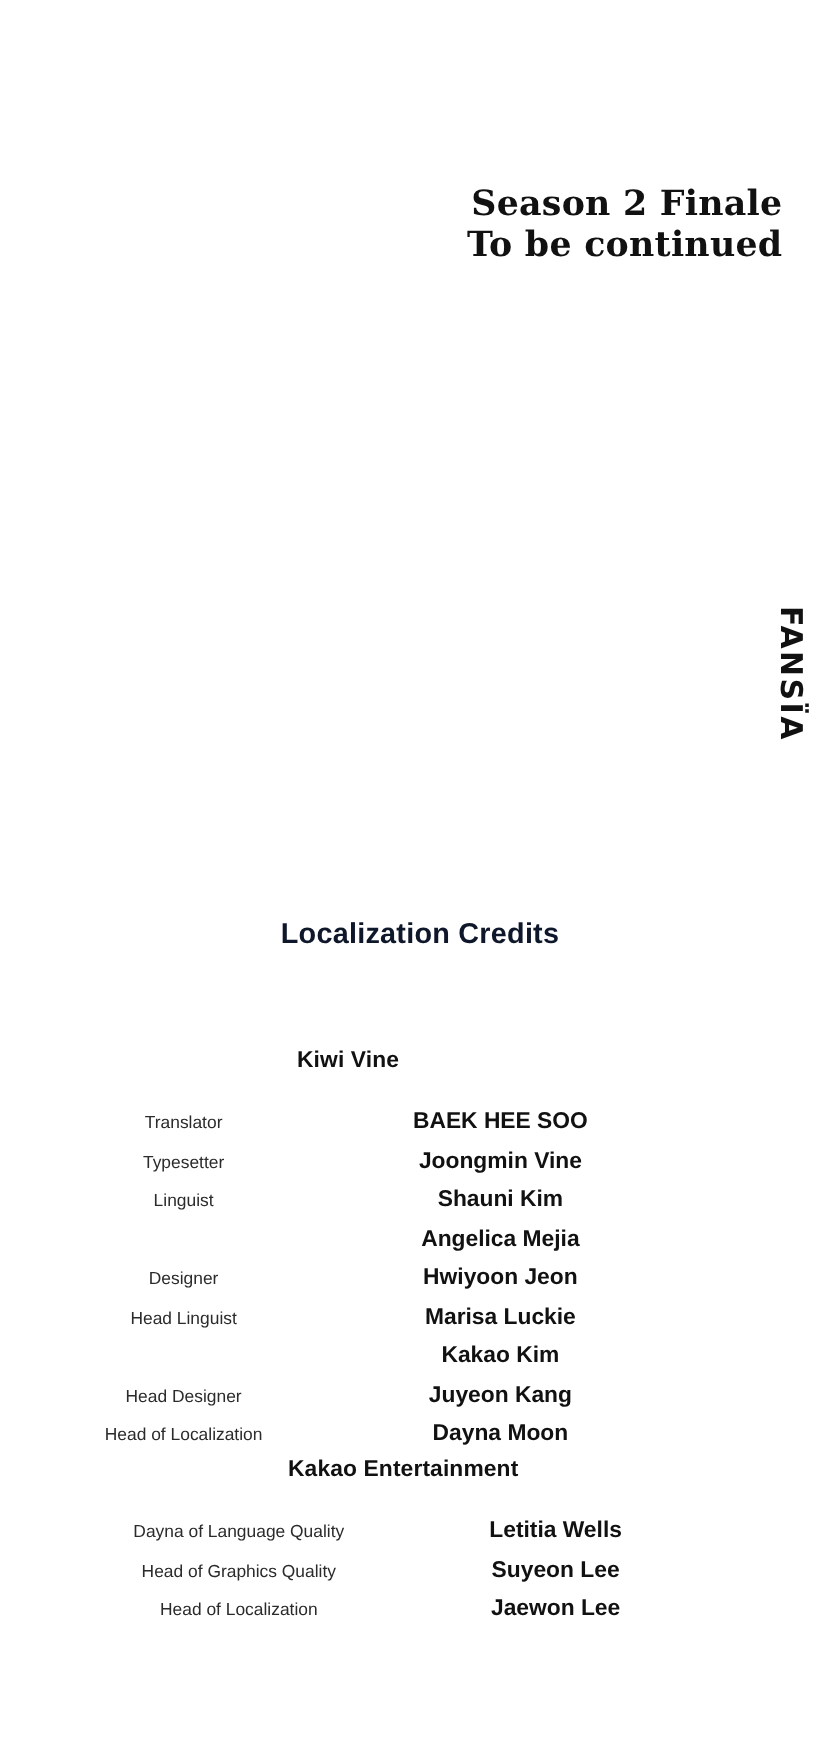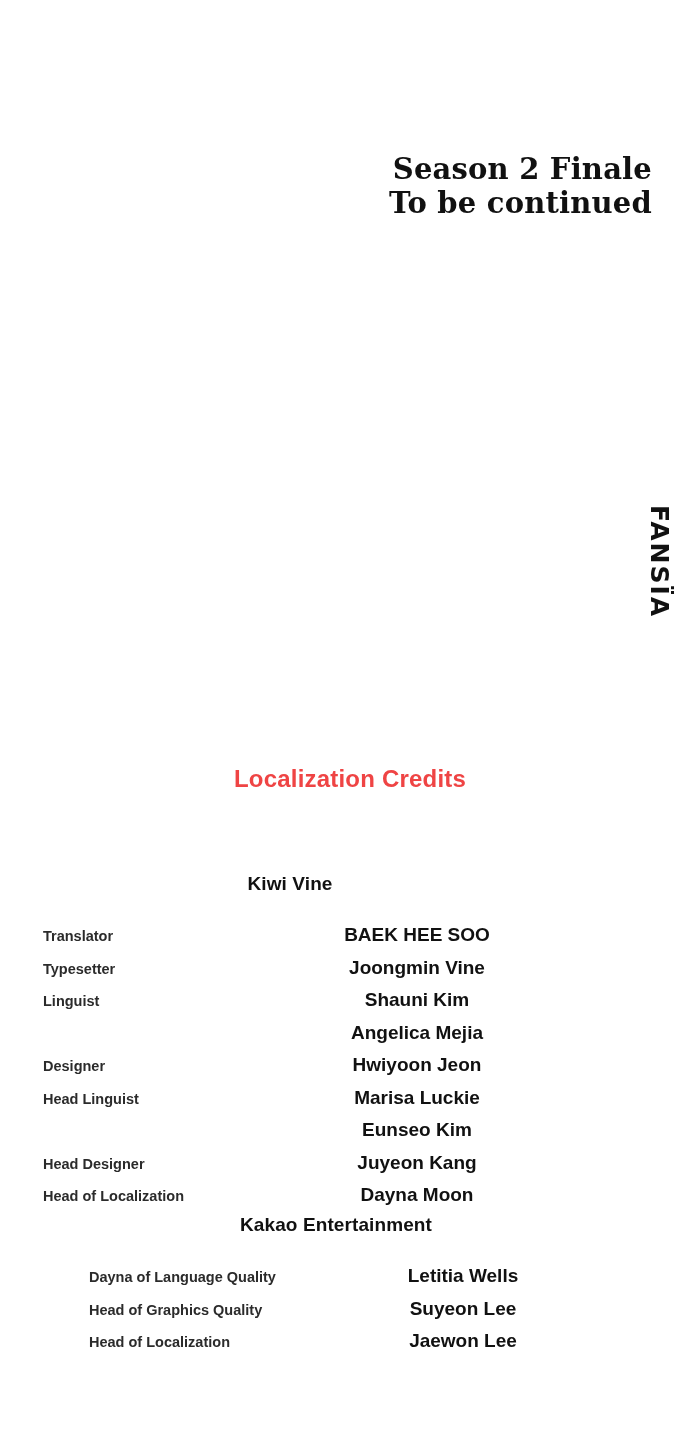--- a/index.html
+++ b/index.html
@@ -57,21 +57,21 @@
 
   
   .credits-title {
     position: absolute;
     top: 765px;
     left: 0;
     width: 700px;
     text-align: center;
     font-size: 24px;
     font-weight: 700;
-    color: #ef4444;
+    color: #0f172a;
     letter-spacing: 0.2px;
   }
 
   .section {
     position: absolute;
     left: 0;
     width: 580px;
   }
   .section-kiwi { top: 873px; }
   .section-kakao { top: 1214px; margin-left: 46px; }
@@ -89,24 +89,24 @@
     display: block;
   }
   .credit-row {
     display: flex;
     align-items: baseline;
     justify-content: center;
     margin-bottom: 4px;
   }
   .role {
     width: 220px;
-    text-align: left;
+    text-align: center;
     padding-right: 34px;
     font-size: 14.5px;
-    font-weight: 700;
+    font-weight: 400;
     color: #2b2b2b;
     line-height: 1.72;
   }
   .name {
     width: 240px;
     text-align: center;
     font-size: 19px;
     font-weight: 700;
     color: #111111;
     line-height: 1.5;
@@ -150,21 +150,21 @@
       <div class="credit-row">
         <div class="role">Designer</div>
         <div class="name">Hwiyoon Jeon</div>
       </div>
       <div class="credit-row">
         <div class="role">Head Linguist</div>
         <div class="name">Marisa Luckie</div>
       </div>
       <div class="credit-row continuation">
         <div class="role"></div>
-        <div class="name">Eunseo Kim</div>
+        <div class="name">Kakao Kim</div>
       </div>
       <div class="credit-row">
         <div class="role">Head Designer</div>
         <div class="name">Juyeon Kang</div>
       </div>
       <div class="credit-row">
         <div class="role">Head of Localization</div>
         <div class="name">Dayna Moon</div>
       </div>
     </div>

